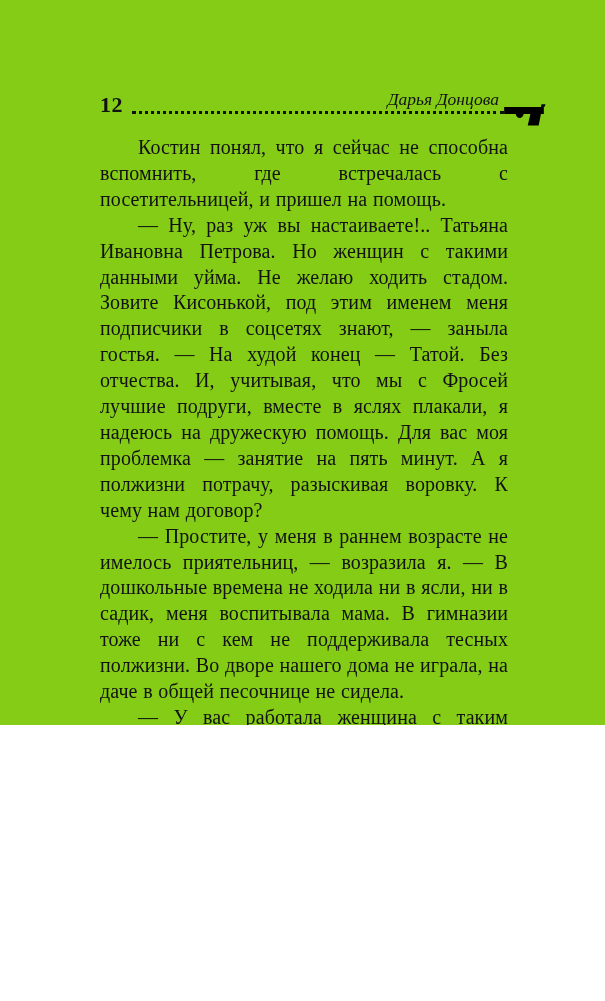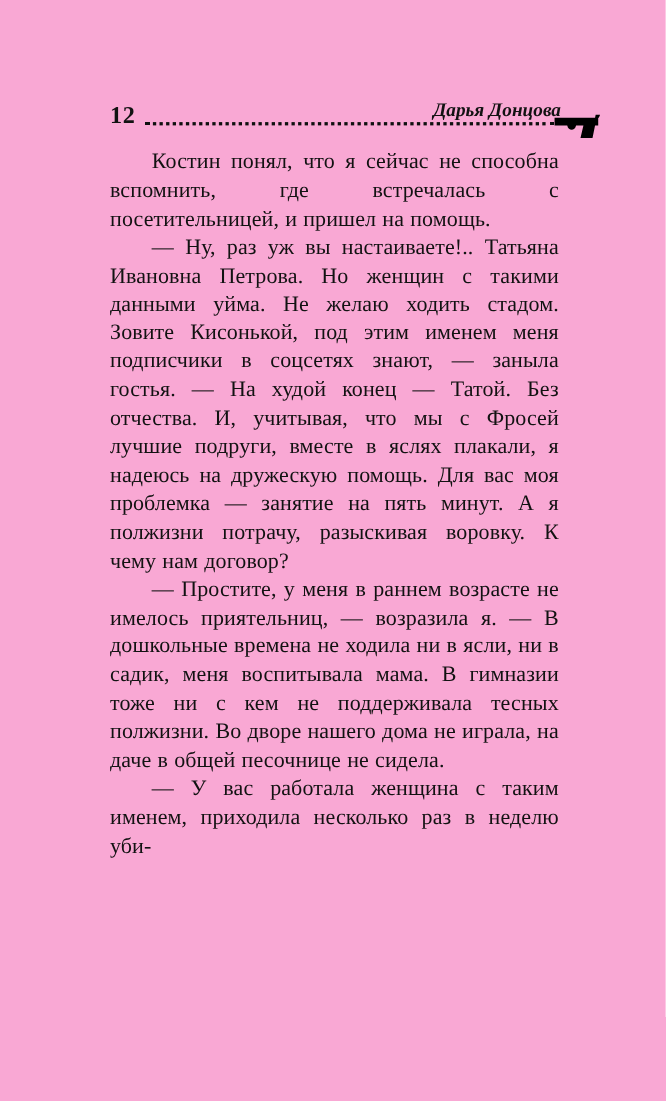--- a/index.html
+++ b/index.html
@@ -2,22 +2,22 @@
 <html><head>
 <meta charset="utf-8">
 <style>
   * { box-sizing: border-box; }
   html, body { margin: 0; padding: 0; }
   body { background: #ffffff; }
 
   .page {
     position: relative;
     width: 605px;
-    height: 1001px;
-    background: #f9a8d4;
+    height: 725px;
+    background: #84cc16;
     font-family: "Liberation Serif", "DejaVu Serif", serif;
     color: #121212;
     overflow: hidden;
     padding-left: 40px;
   }
 
   
   .page-number {
     position: absolute;
     left: 100px;
@@ -29,24 +29,24 @@
   .leader {
     position: absolute;
     left: 132px;
     top: 111px;
     width: 372px;
     height: 0;
     border-top: 3px dotted #101010;
   }
   .author {
     position: absolute;
-    right: 95px;
+    right: 106px;
     top: 89px;
     font-size: 17.5px;
-    font-weight: bold;
+    font-weight: normal;
     font-style: italic;
     white-space: nowrap;
     margin-left: 28px;
   }
   .gun {
     position: absolute;
     left: 503px;
     top: 101px;
     width: 46px;
     height: 26px;

